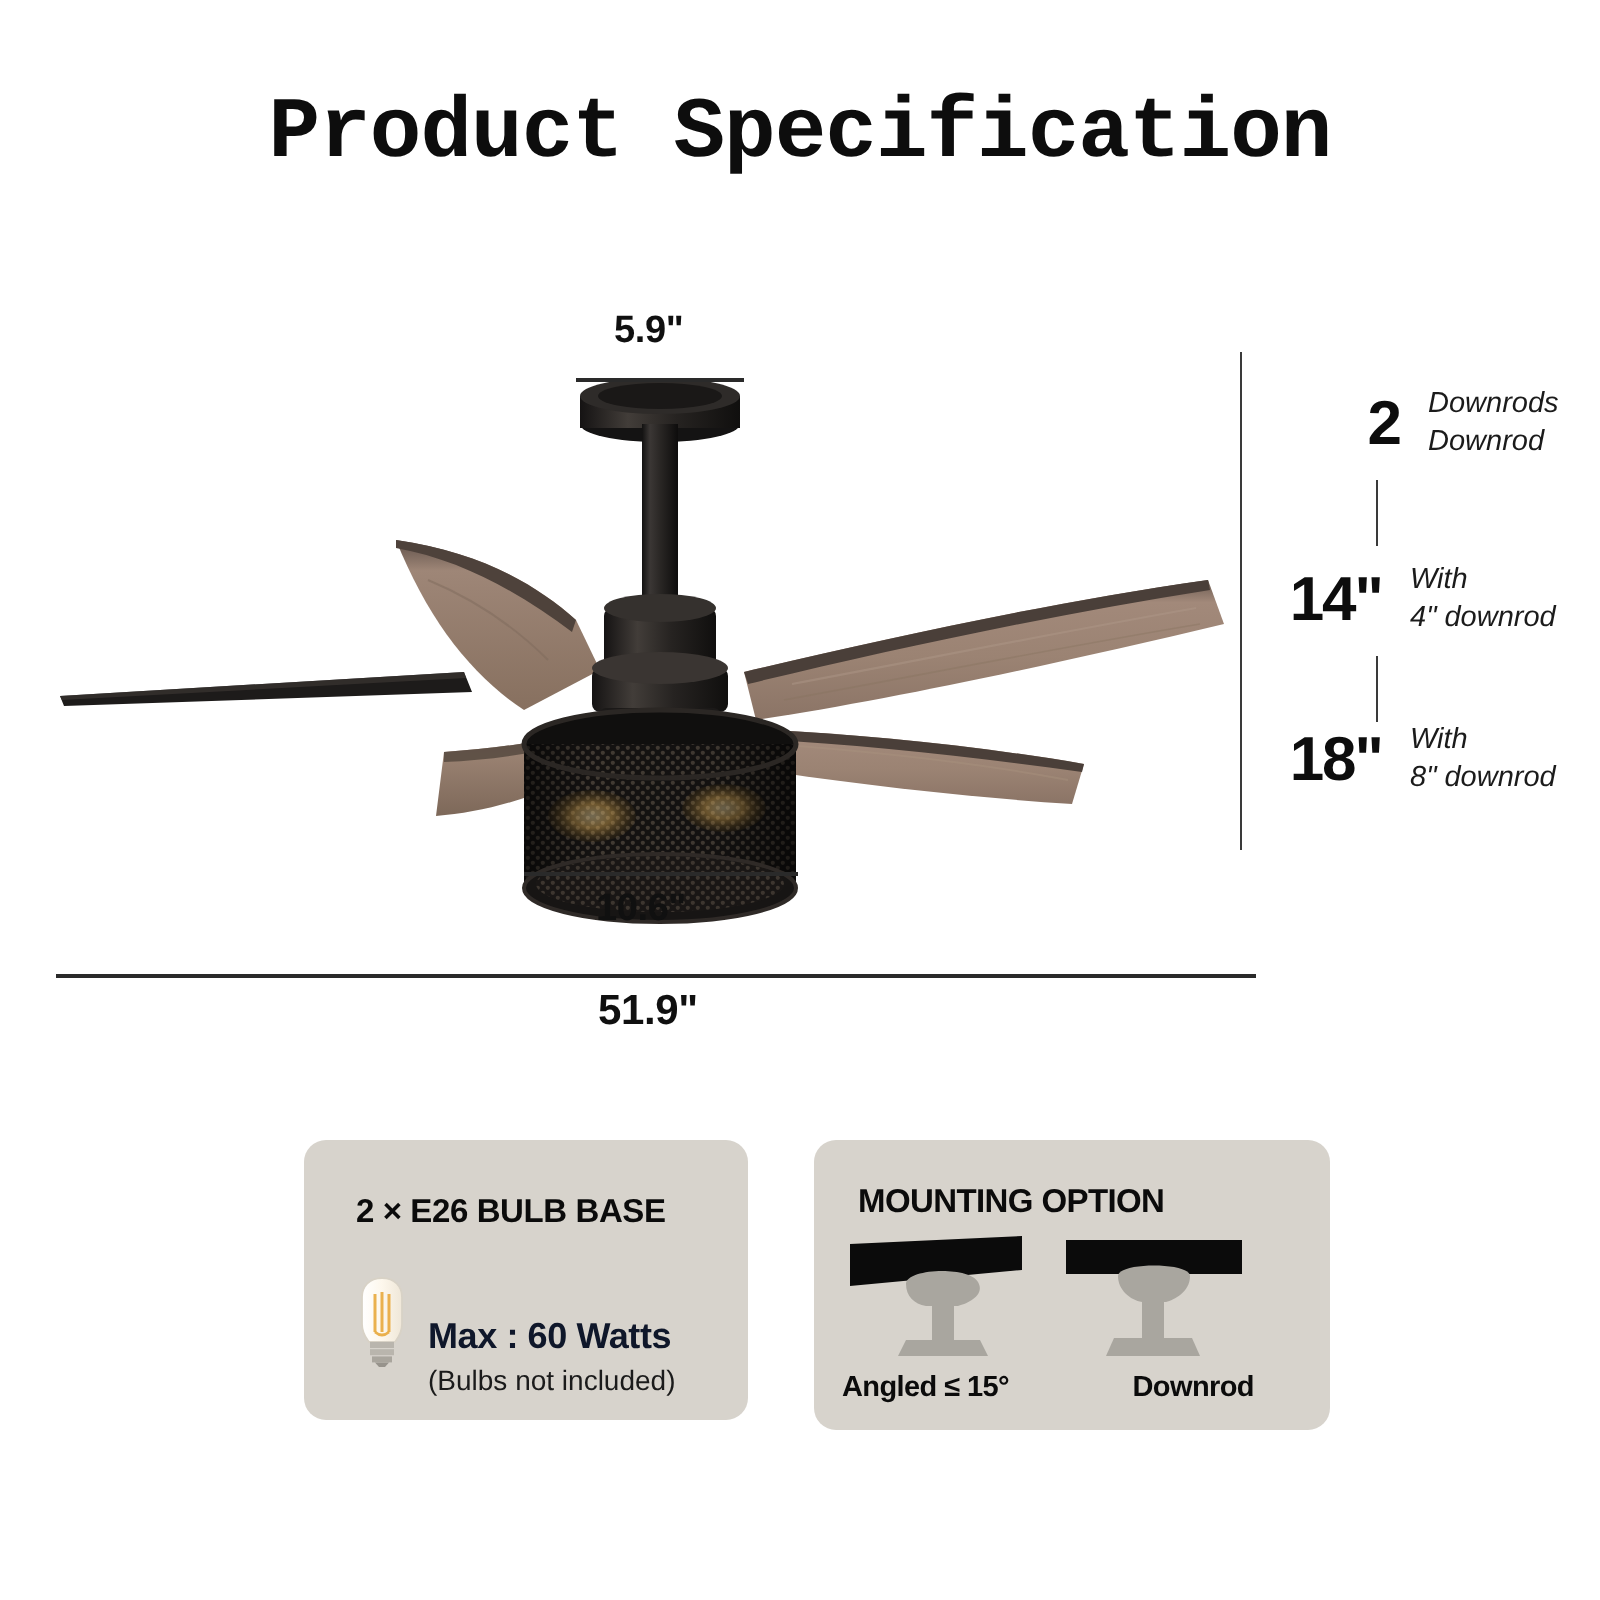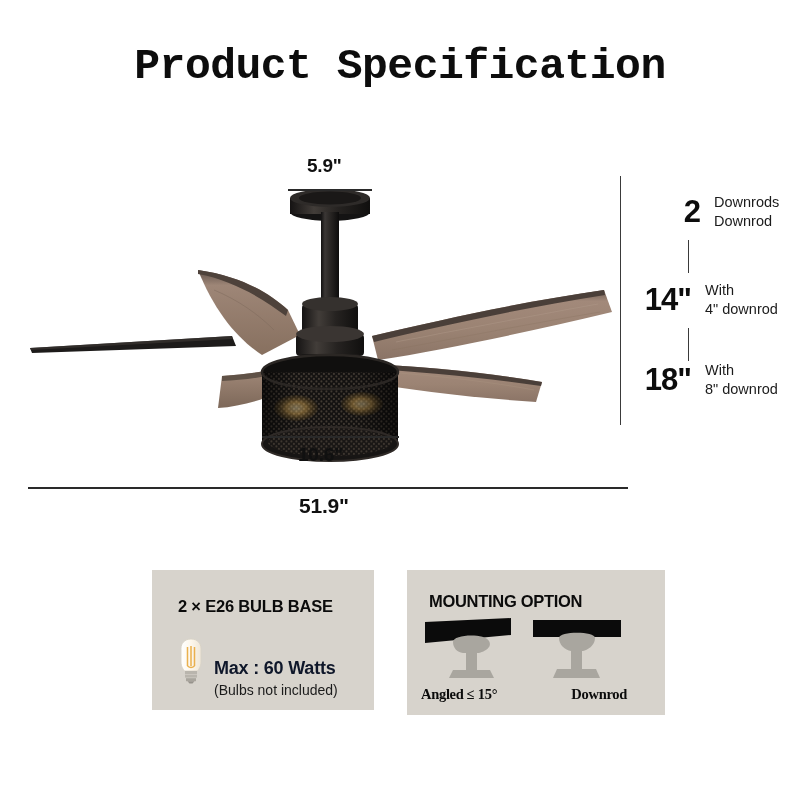--- a/index.html
+++ b/index.html
@@ -74,20 +74,21 @@
     letter-spacing: -1px;
     text-align: right;
     min-width: 62px;
     white-space: nowrap;
   }
   .spec-desc {
     font-size: 14.5px;
     line-height: 1.28;
     color: #1b1b1b;
     white-space: nowrap;
+    font-style: italic;
   }
   .spec-divider {
     position: absolute;
     left: 688px;
     width: 1.4px;
     background: #3a3a3a;
   }
 
   
   .fan {
@@ -96,21 +97,21 @@
     top: 150px;
     width: 660px;
     height: 330px;
   }
   .fan svg { display: block; }
 
   
   .card {
     position: absolute;
     background: #d7d3cc;
-    border-radius: 0;
+    border-radius: 11px;
   }
   #bulb-card { left: 152px; top: 570px; width: 222px; height: 140px; }
   #mount-card { left: 407px; top: 570px; width: 258px; height: 145px; }
 
   .card-heading {
     position: absolute;
     font-weight: 700;
     color: #0b0b0b;
     white-space: nowrap;
   }
@@ -151,21 +152,20 @@
     width: 200px;
     height: 66px;
   }
   .mount-labels {
     position: absolute;
     left: 14px;
     top: 116px;
     width: 206px;
     display: flex;
     justify-content: space-between;
-    font-family: Liberation Serif, serif;
   }
   .mount-label {
     font-size: 14.5px;
     font-weight: 700;
     color: #0b0b0b;
     white-space: nowrap;
     letter-spacing: -0.3px;
   }
 </style>
 </head>

